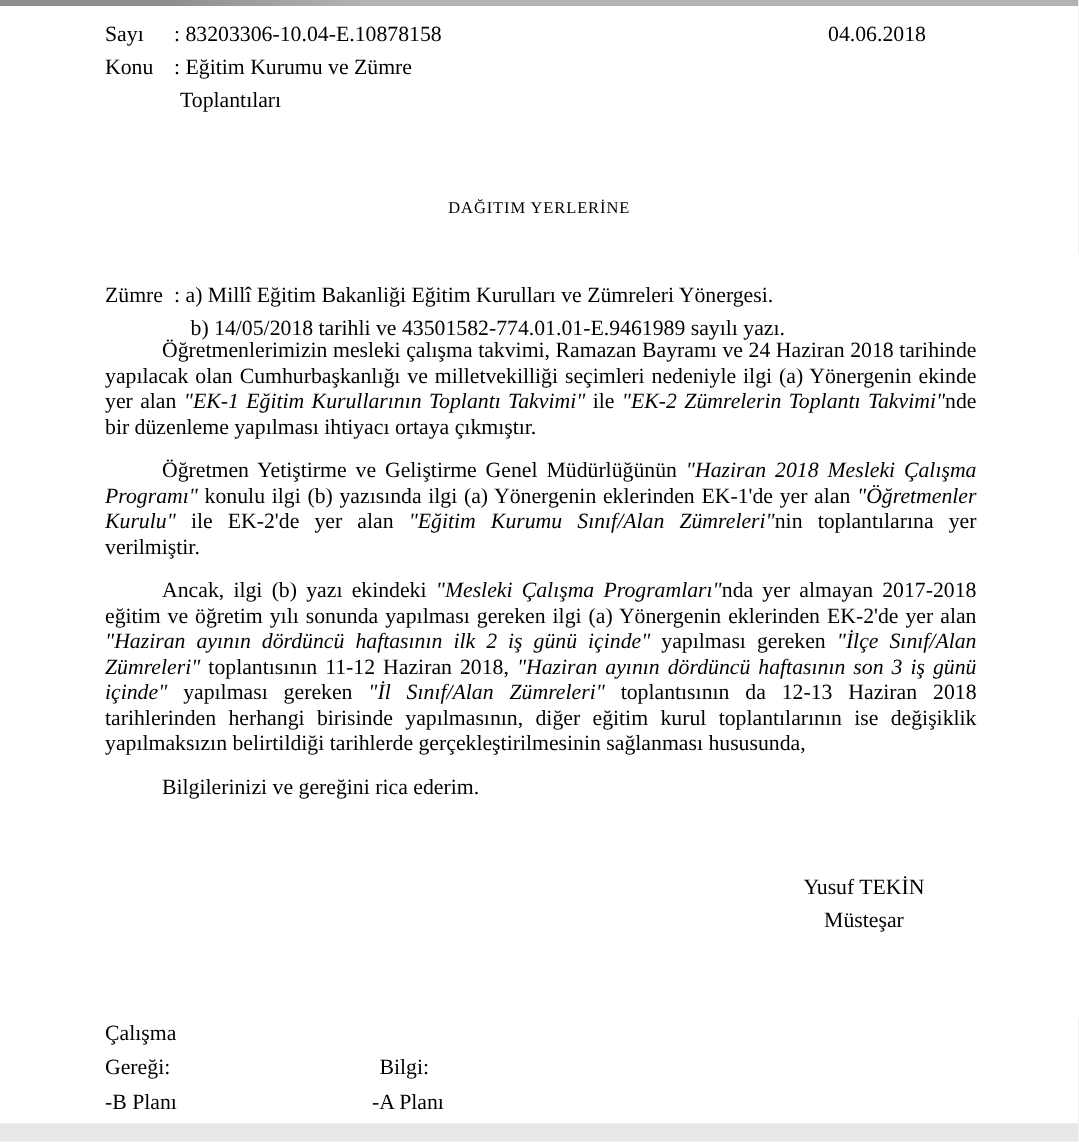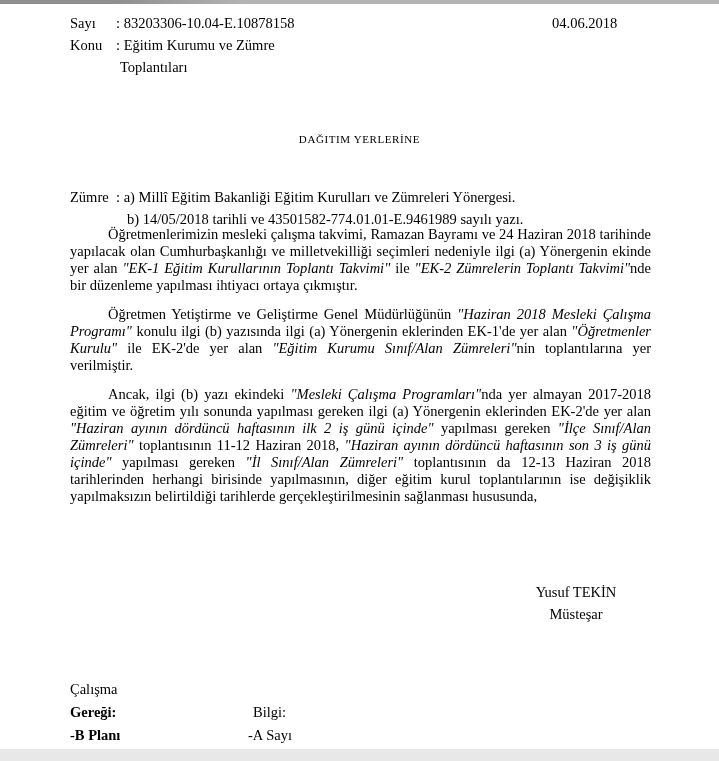--- a/index.html
+++ b/index.html
@@ -71,21 +71,21 @@
     width: 150px;
     text-align: center;
     line-height: 21.5px;
   }
   .distribution-block {
     position: absolute;
     left: 70px; top: 678px;
     line-height: 23px;
     white-space: nowrap;
   }
-  .dist-col { display: inline-block; font-weight: bold; }
+  .dist-col { display: inline-block; }
   .dist-col.w183 { width: 183px; }
   .dist-col.w178 { width: 178px; }
   .italic { font-style: italic; }
 </style>
 </head>
 <body>
 
 <div class="page">
 
   <div class="scan-edge"></div>
@@ -103,26 +103,27 @@
   <div class="ilgi-block">
     <div><span class="ilgi-label">Zümre</span><span>: a) Millî Eğitim Bakanliği Eğitim Kurulları ve Zümreleri Yönergesi.</span></div>
     <div class="ilgi-b">b) 14/05/2018 tarihli ve 43501582-774.01.01-E.9461989 sayılı yazı.</div>
   </div>
 
   <div class="letter-body">
 
   <p class="doc-para"><span class="">Öğretmenlerimizin mesleki çalışma takvimi, Ramazan Bayramı ve 24 Haziran 2018 tarihinde yapılacak olan Cumhurbaşkanlığı ve milletvekilliği seçimleri nedeniyle ilgi (a) Yönergenin ekinde yer alan </span><span class="italic">"EK-1 Eğitim Kurullarının Toplantı Takvimi"</span><span class=""> ile </span><span class="italic">"EK-2 Zümrelerin Toplantı Takvimi"</span><span class="">nde bir düzenleme yapılması ihtiyacı ortaya çıkmıştır.</span></p>
       <p class="doc-para"><span class="">Öğretmen Yetiştirme ve Geliştirme Genel Müdürlüğünün </span><span class="italic">"Haziran 2018 Mesleki Çalışma Programı"</span><span class=""> konulu ilgi (b) yazısında ilgi (a) Yönergenin eklerinden EK-1'de yer alan </span><span class="italic">"Öğretmenler Kurulu"</span><span class=""> ile EK-2'de yer alan </span><span class="italic">"Eğitim Kurumu Sınıf/Alan Zümreleri"</span><span class="">nin toplantılarına yer verilmiştir.</span></p>
       <p class="doc-para"><span class="">Ancak, ilgi (b) yazı ekindeki </span><span class="italic">"Mesleki Çalışma Programları"</span><span class="">nda yer almayan 2017-2018 eğitim ve öğretim yılı sonunda yapılması gereken ilgi (a) Yönergenin eklerinden EK-2'de yer alan </span><span class="italic">"Haziran ayının dördüncü haftasının ilk 2 iş günü içinde"</span><span class=""> yapılması gereken </span><span class="italic">"İlçe Sınıf/Alan Zümreleri"</span><span class=""> toplantısının 11-12 Haziran 2018, </span><span class="italic">"Haziran ayının dördüncü haftasının son 3 iş günü içinde"</span><span class=""> yapılması gereken </span><span class="italic">"İl Sınıf/Alan Zümreleri"</span><span class=""> toplantısının da 12-13 Haziran 2018 tarihlerinden herhangi birisinde yapılmasının, diğer eğitim kurul toplantılarının ise değişiklik yapılmaksızın belirtildiği tarihlerde gerçekleştirilmesinin sağlanması hususunda,</span></p>
+      <p class="closing-para">Bilgilerinizi ve gereğini rica ederim.</p>
     </div>
 
   <div class="signature-block">
     <div>Yusuf TEKİN</div>
     <div>Müsteşar</div>
   </div>
 
   <div class="distribution-block">
     <div>Çalışma</div>
     <div><span class="dist-col w183">Gereği:</span><span>Bilgi:</span></div>
-    <div><span class="dist-col w178">-B Planı</span><span>-A Sayı</span></div>
+    <div><span class="dist-col w178">-B Planı</span><span>-A Planı</span></div>
   </div>
 
 </div>
 
 </body></html>

